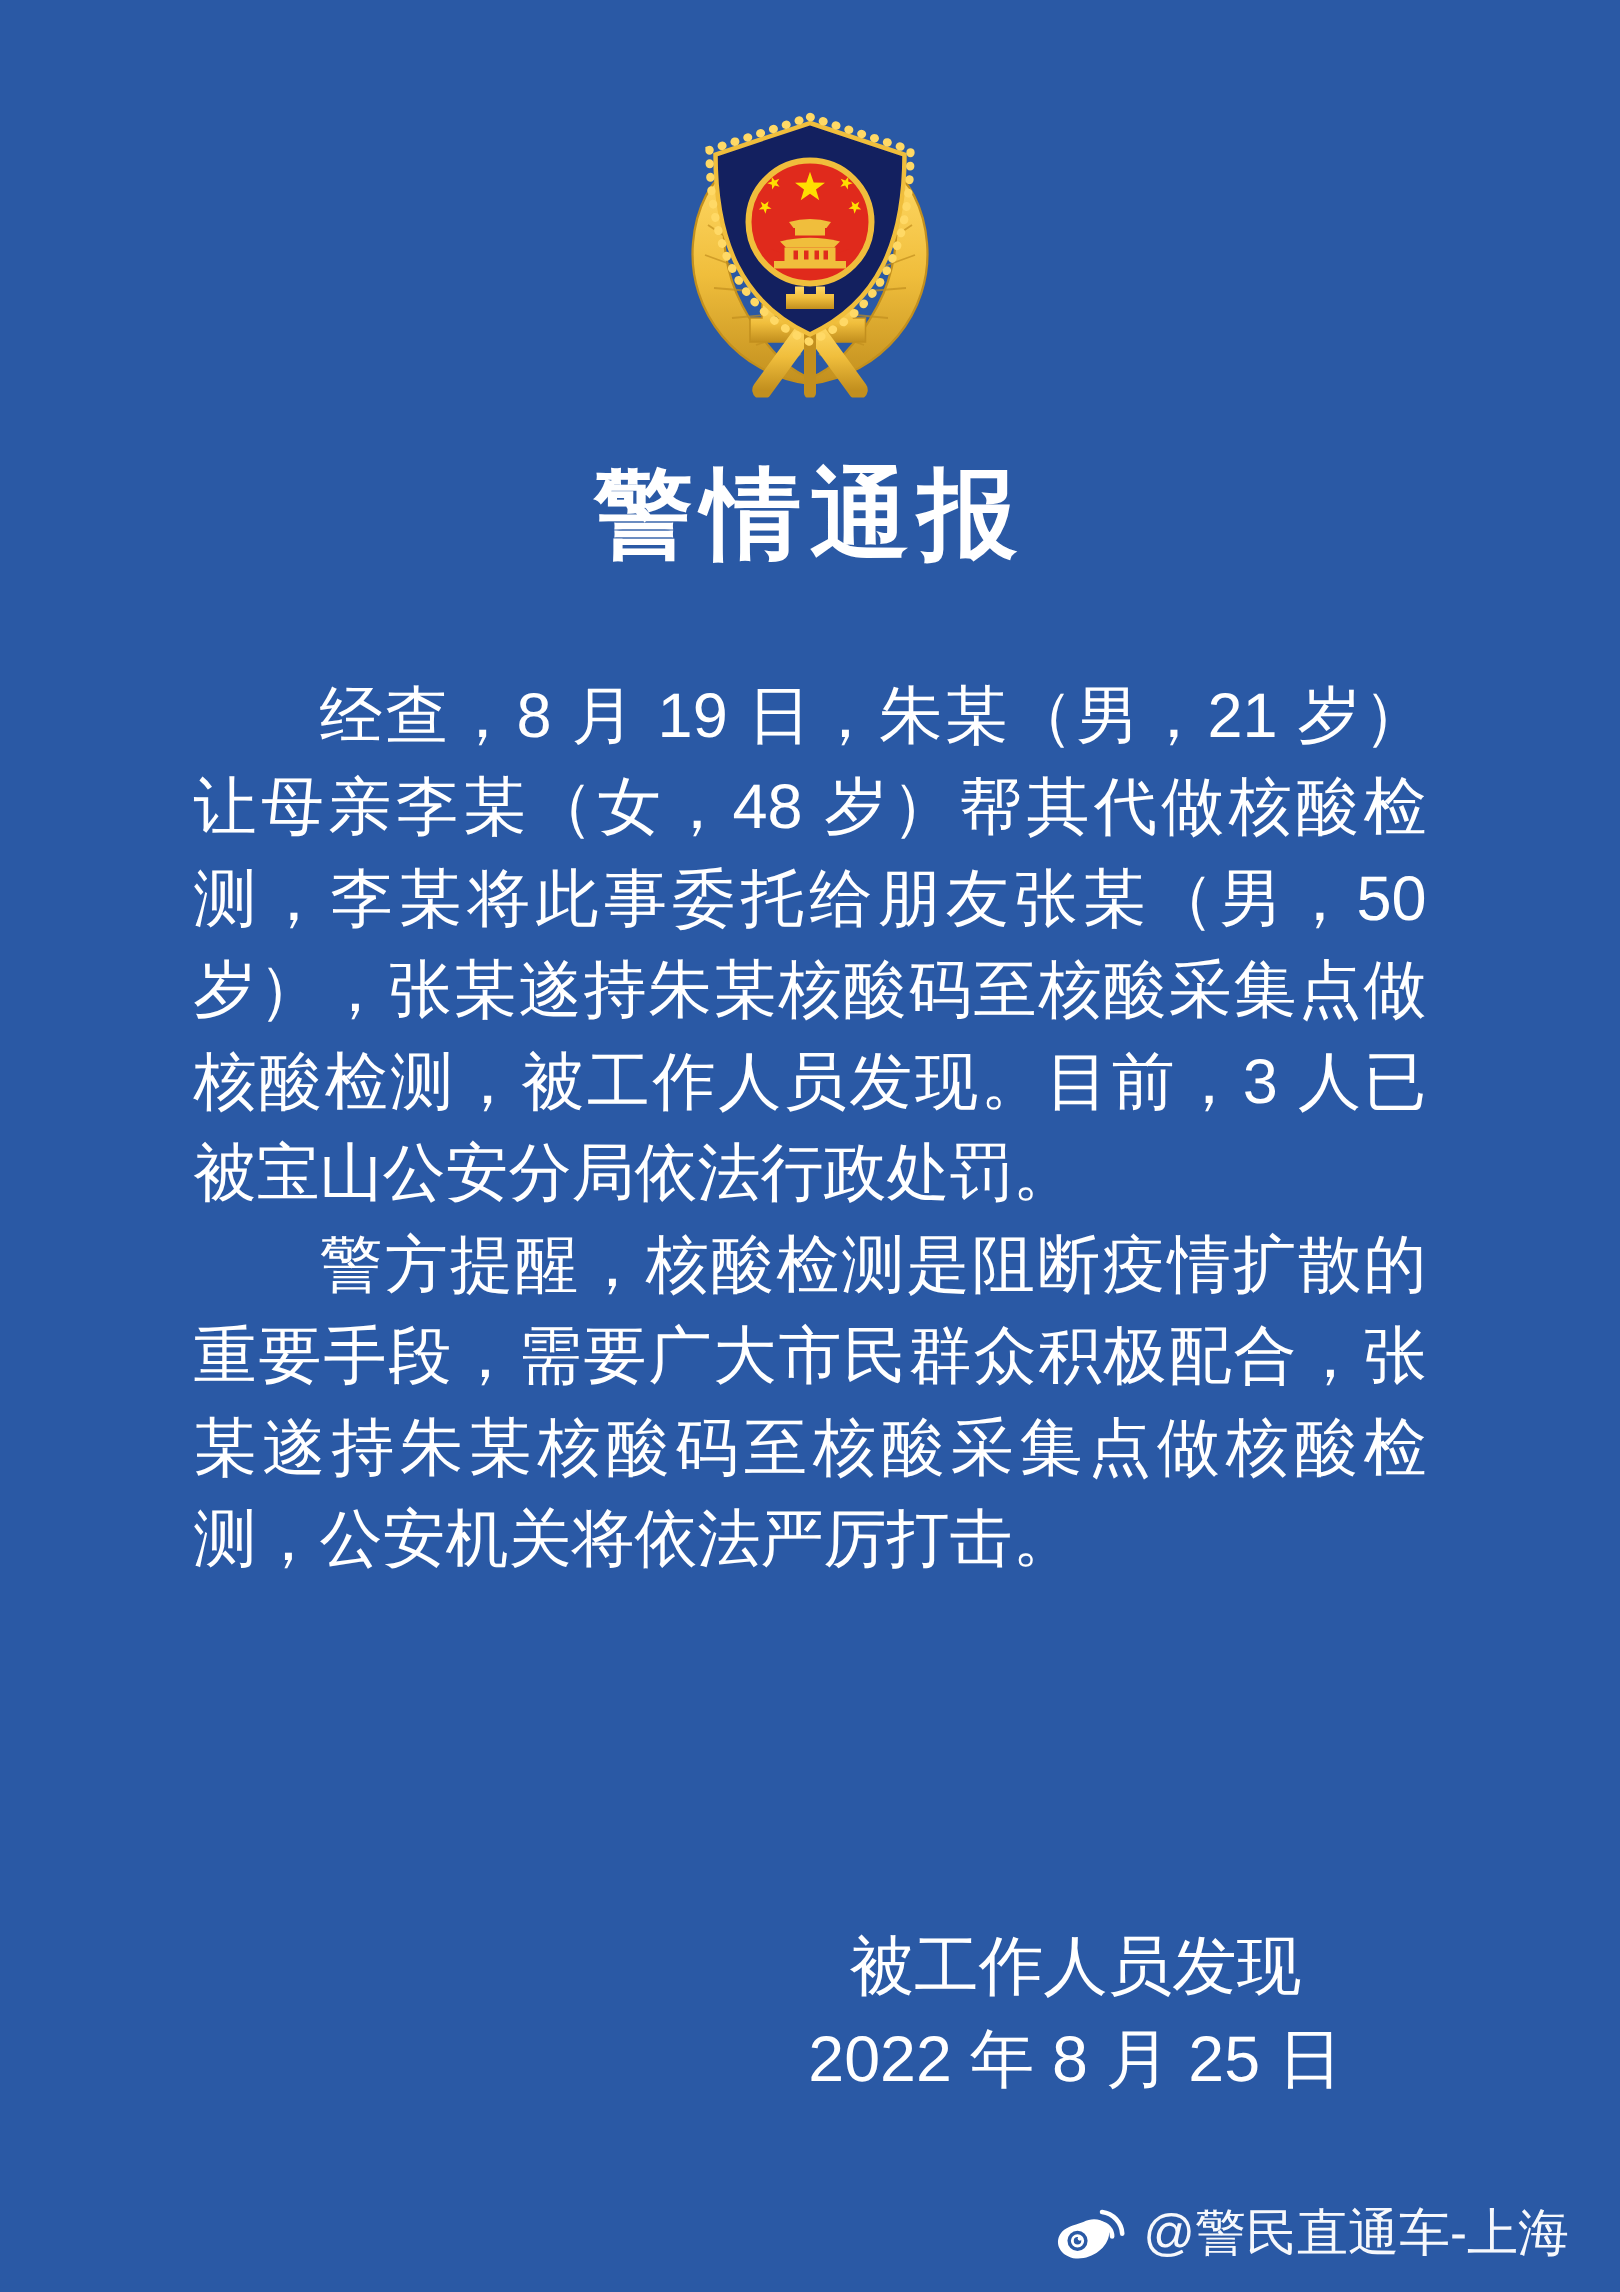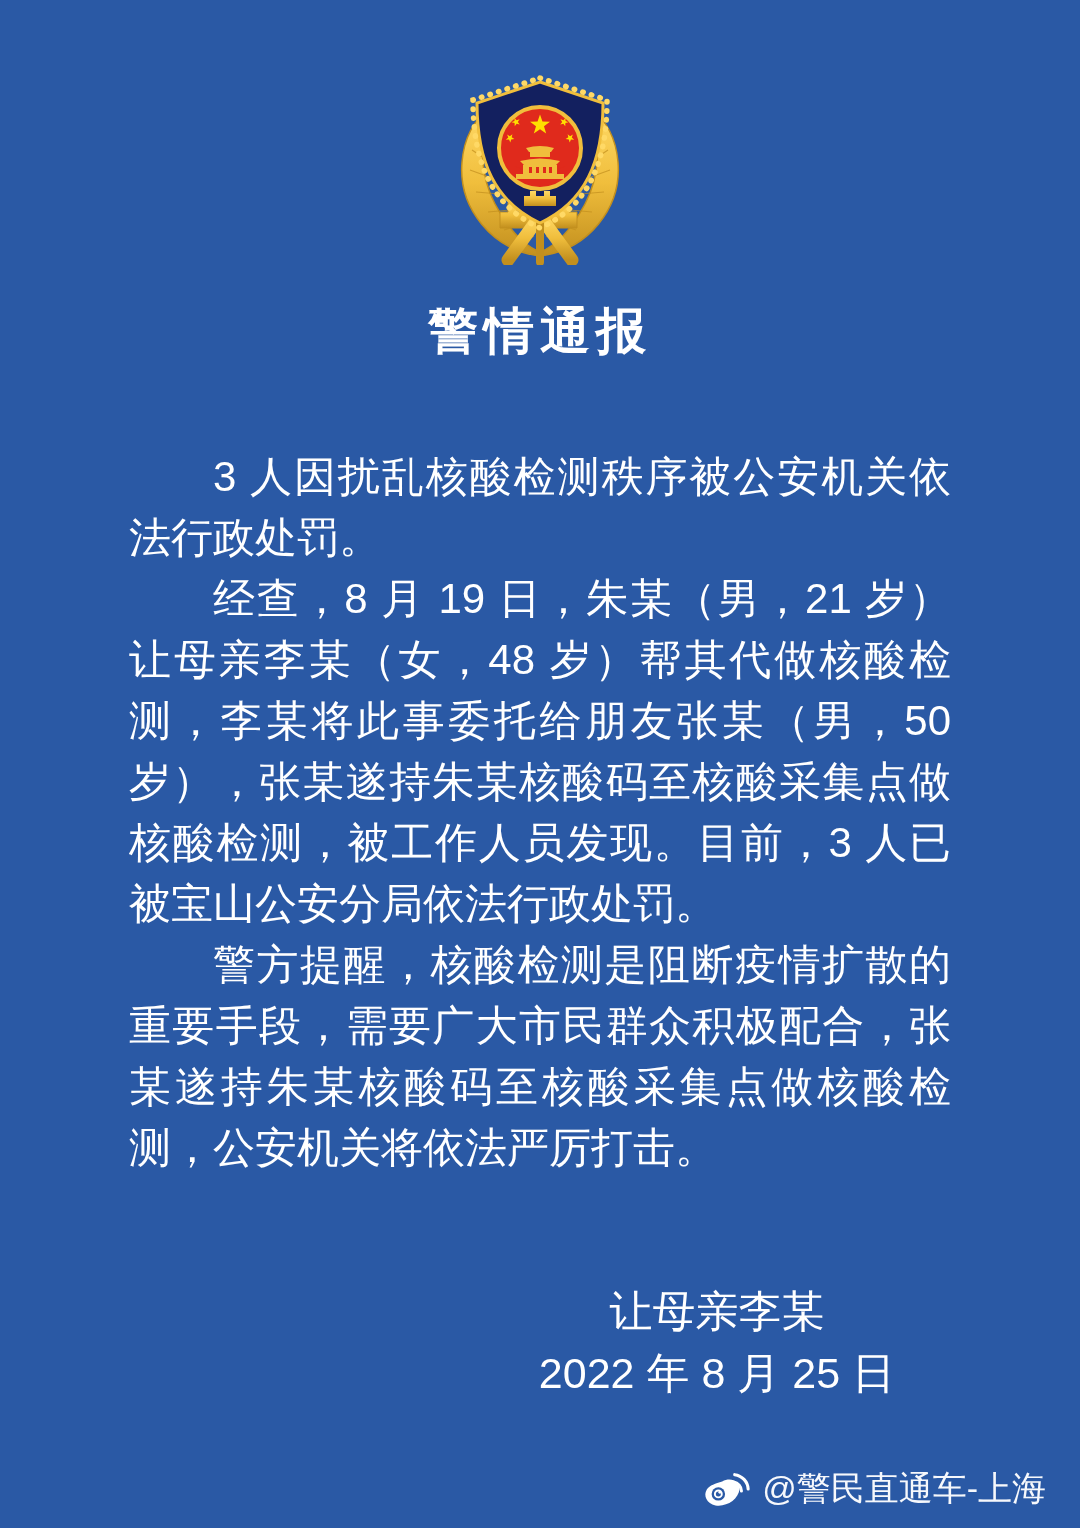--- a/index.html
+++ b/index.html
@@ -21,21 +21,21 @@
     width: 180px;
     height: 195px;
   }
   .title {
     position: absolute;
     top: 298px;
     left: 0;
     width: 100%;
     margin: 0;
     text-align: center;
-    font-size: 50px;
+    font-size: 66px;
     font-weight: bold;
     letter-spacing: 6px;
   }
   .body-text {
     position: absolute;
     top: 446px;
     left: 129px;
     width: 822px;
     font-size: 42px;
     line-height: 61px;
@@ -122,27 +122,26 @@
       <path d="M64 96 L72 99 L64 103 Z"></path>
       <path d="M116 96 L108 99 L116 103 Z"></path>
     </g>
 
     <path d="M74 126 h6 v-5 h6 v5 h8 v-5 h6 v5 h6 v10 h-32 z" fill="url(#goldgrad)"></path>
   </svg>
 
   <h1 class="title">警情通报</h1>
 
   <div class="body-text">
-    <p>3 人因扰乱核酸检测秩序被公安机关依法行政处罚。</p>
     <p>经查，8 月 19 日，朱某（男，21 岁）让母亲李某（女，48 岁）帮其代做核酸检测，李某将此事委托给朋友张某（男，50 岁），张某遂持朱某核酸码至核酸采集点做核酸检测，被工作人员发现。目前，3 人已被宝山公安分局依法行政处罚。</p>
     <p>警方提醒，核酸检测是阻断疫情扩散的重要手段，需要广大市民群众积极配合，张某遂持朱某核酸码至核酸采集点做核酸检测，公安机关将依法严厉打击。</p>
   </div>
 
   <div class="sign-block">
-    <div>让母亲李某</div>
+    <div>被工作人员发现</div>
     <div>2022 年 8 月 25 日</div>
   </div>
 
   <div class="watermark">
     <svg class="weibo-icon" viewBox="0 0 52 42" aria-hidden="true">
       <path d="M21 11 C30 6 40 11 39 19 C38 30 25 38 14 36 C5 34 1 26 5 19.5 C8 14.5 14 13.5 21 11 Z" fill="#FFFFFF"></path>
       <circle cx="17" cy="24" r="7" fill="#2A59A5"></circle>
       <circle cx="17" cy="24" r="3.6" fill="none" stroke="#FFFFFF" stroke-width="2"></circle>
       <circle cx="18.6" cy="22.4" r="1.5" fill="#FFFFFF"></circle>
       <path d="M33 12 a9 9 0 0 1 8 9" fill="none" stroke="#FFFFFF" stroke-width="3.2" stroke-linecap="round"></path>

